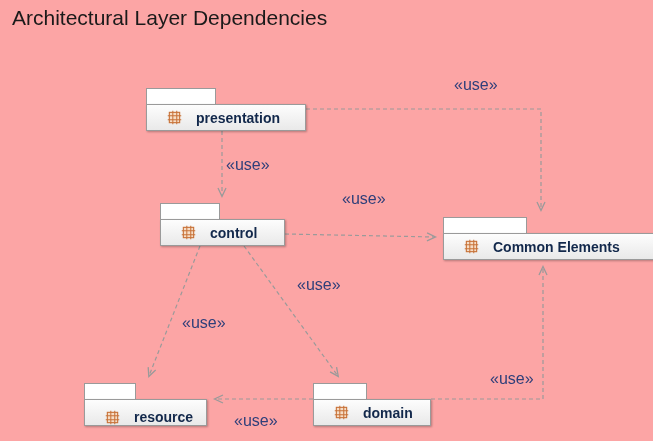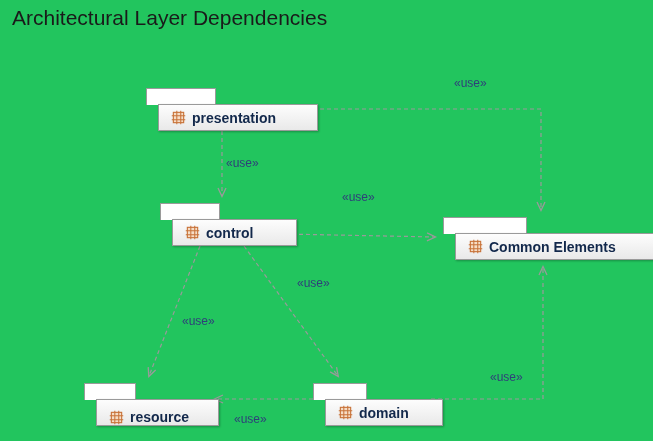--- a/index.html
+++ b/index.html
@@ -4,21 +4,21 @@
 <style>
   html, body {
     margin: 0;
     padding: 0;
     background: #ffffff;
   }
   #canvas {
     position: relative;
     width: 653px;
     height: 441px;
-    background: #22c55e;
+    background: #fca5a5;
     overflow: hidden;
     font-family: "Liberation Sans", sans-serif;
   }
   #diagram-title {
     position: absolute;
     left: 12px;
     top: 6px;
     font-size: 21px;
     color: #1a1a1a;
     font-family: "Liberation Sans", sans-serif;
@@ -39,47 +39,48 @@
     left: 0;
     top: 0;
     height: 17px;
     border: 1px solid #9a9a9a;
     border-bottom: none;
     background: #ffffff;
     box-sizing: border-box;
   }
   .pkg-body {
     position: absolute;
-    left: 12px;
+    left: 0;
     top: 16px;
     height: 27px;
     border: 1px solid #9a9a9a;
     box-sizing: border-box;
     background: linear-gradient(to bottom, #fdfdfd 0%, #f4f4f4 45%, #e9e9e9 100%);
     box-shadow: 1px 1px 2px rgba(0,0,0,0.28);
     display: flex;
     align-items: center;
-    padding-left: 12px;
+    padding-left: 20px;
+    gap: 8px;
   }
   .pkg-icon {
     width: 15px;
     height: 15px;
     flex: 0 0 15px;
     margin-right: 6px;
   }
   .pkg-label {
     font-size: 14px;
     font-weight: bold;
     color: #12284b;
     white-space: nowrap;
     font-family: "Liberation Sans", sans-serif;
   }
   .use-label {
     position: absolute;
-    font-size: 12px;
+    font-size: 16px;
     color: #2f3f7a;
     white-space: nowrap;
     font-family: "Liberation Sans", sans-serif;
   }
 </style>
 </head>
 <body>
 
 <div id="canvas">
 

